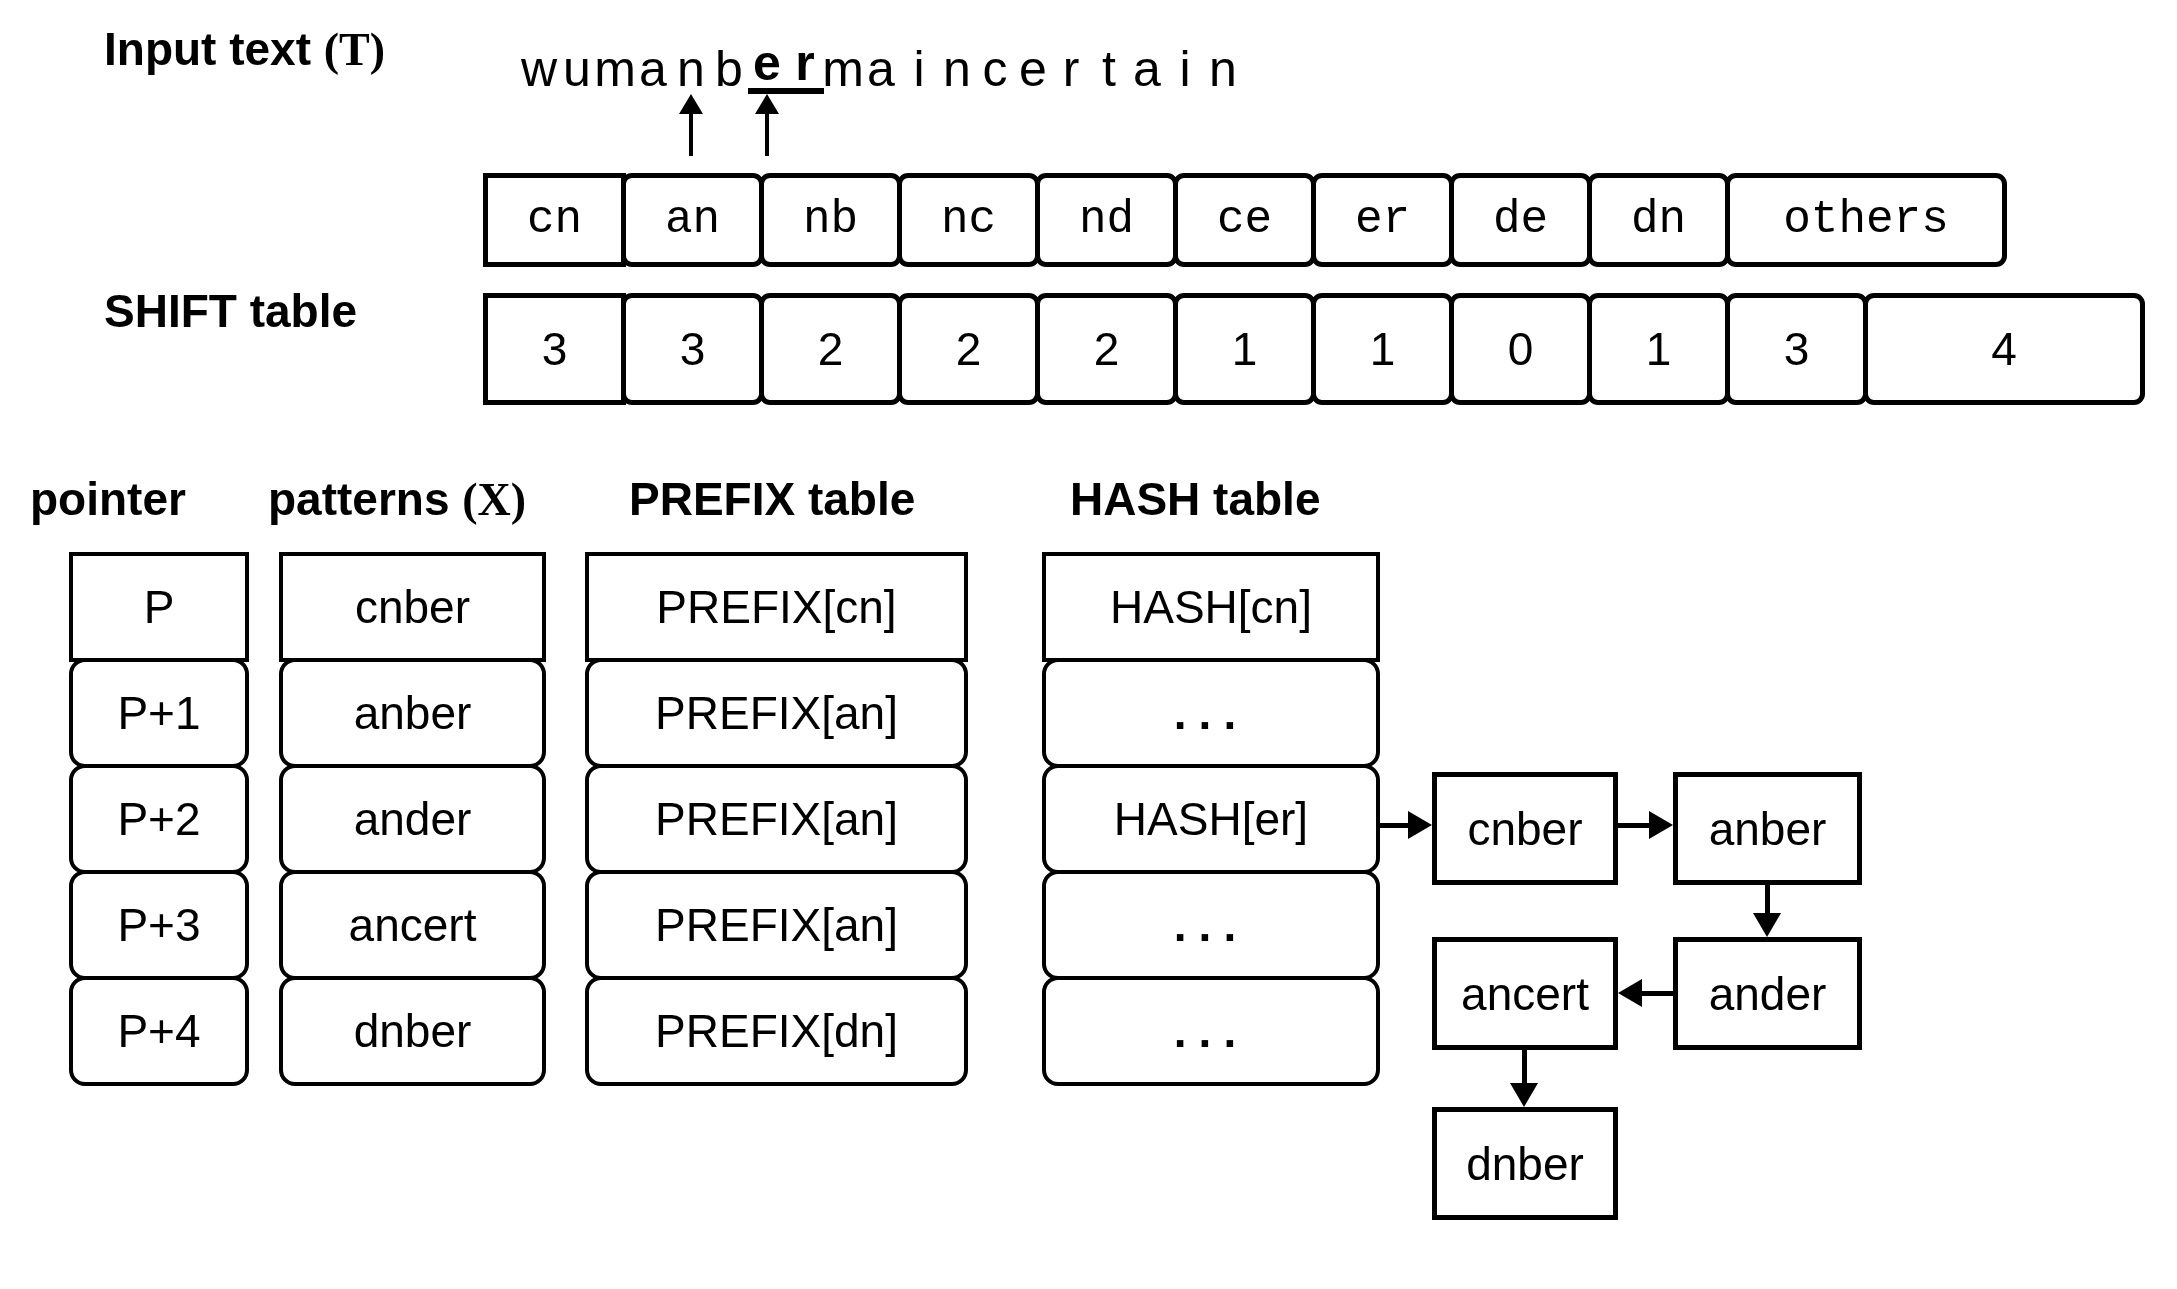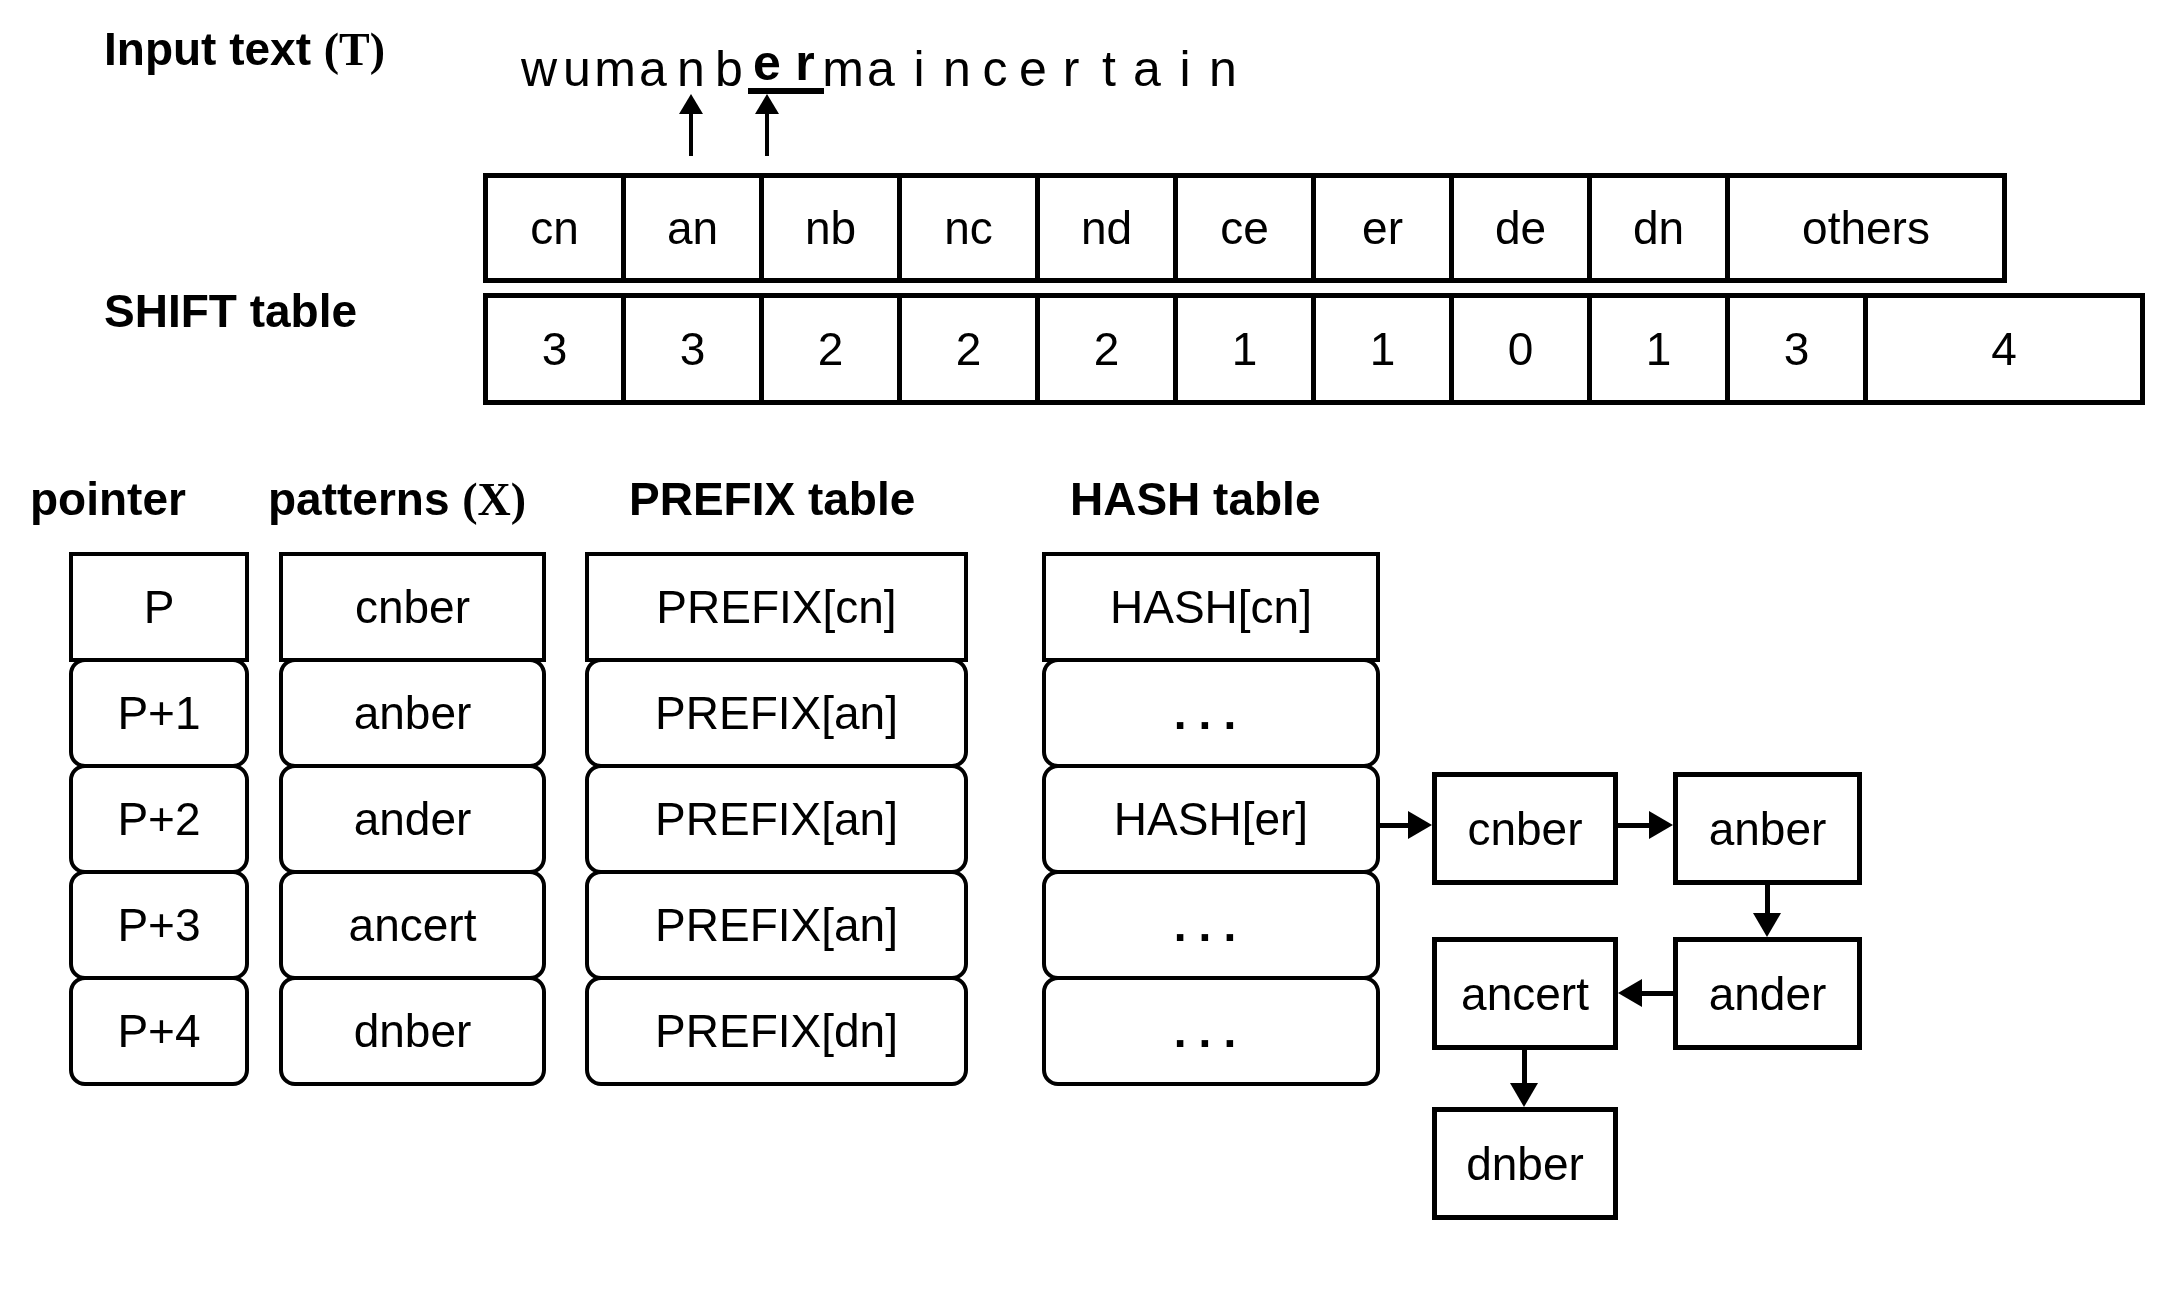--- a/index.html
+++ b/index.html
@@ -30,21 +30,21 @@
   .charcell.hl{font-weight:bold;border-bottom:6px solid #000;height:72px;}
   
   .trow{display:flex;}
   .tcell{
     box-sizing:border-box;
     border:5px solid #000;
     display:flex;align-items:center;justify-content:center;
     font-size:46px;height:100%;
     background:#fff;
   }
-  .tcell + .tcell{margin-left:-5px;}
+  .tcell + .tcell{margin-left:-5px;border-radius:11px;}
   .w-std{width:143px;}
   .w-wide{width:282px;}
   
   .vtable{display:flex;flex-direction:column;}
   .vcell{
     box-sizing:border-box;
     border:4px solid #000;
     width:100%;height:110px;
     display:flex;align-items:center;justify-content:center;
     font-size:46px;
@@ -108,21 +108,21 @@
     <div class="head-up" style="left:679px;top:94px;"></div>
     <div class="vline4" style="left:689px;top:112px;height:44px;"></div>
   </div>
   <div>
     <div class="head-up" style="left:755px;top:94px;"></div>
     <div class="vline4" style="left:765px;top:112px;height:44px;"></div>
   </div>
 
   <div class="abs hdr" style="left:104px;top:286px;">SHIFT table</div>
 
-  <div class="abs trow" style="left:483px;top:173px;height:110px;">
+  <div class="abs trow" style="left:483px;top:173px;height:94px;font-family:Liberation Mono, monospace;">
     <div class="tcell w-std">cn</div>
     <div class="tcell w-std">an</div>
     <div class="tcell w-std">nb</div>
     <div class="tcell w-std">nc</div>
     <div class="tcell w-std">nd</div>
     <div class="tcell w-std">ce</div>
     <div class="tcell w-std">er</div>
     <div class="tcell w-std">de</div>
     <div class="tcell w-std">dn</div>
     <div class="tcell w-wide">others</div>

